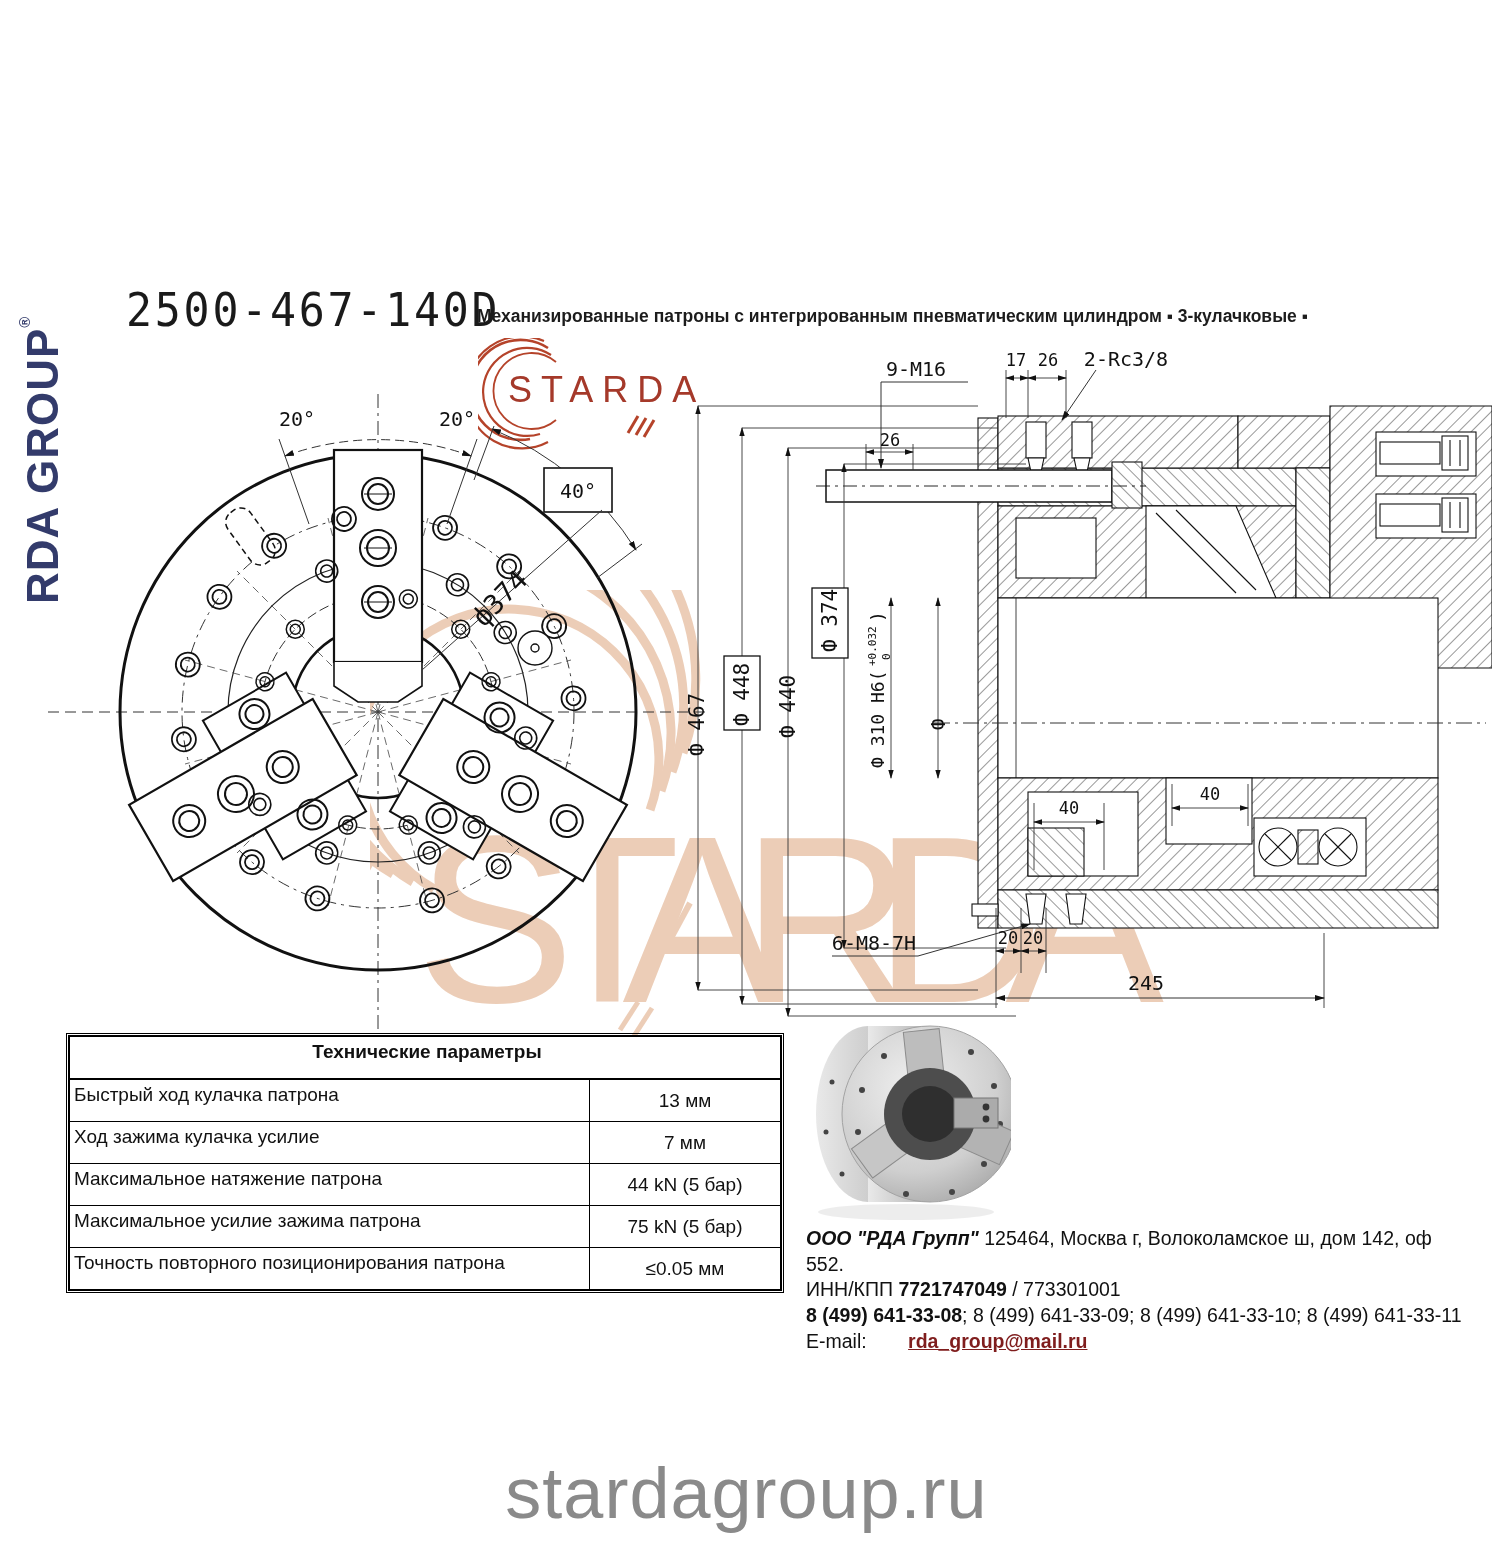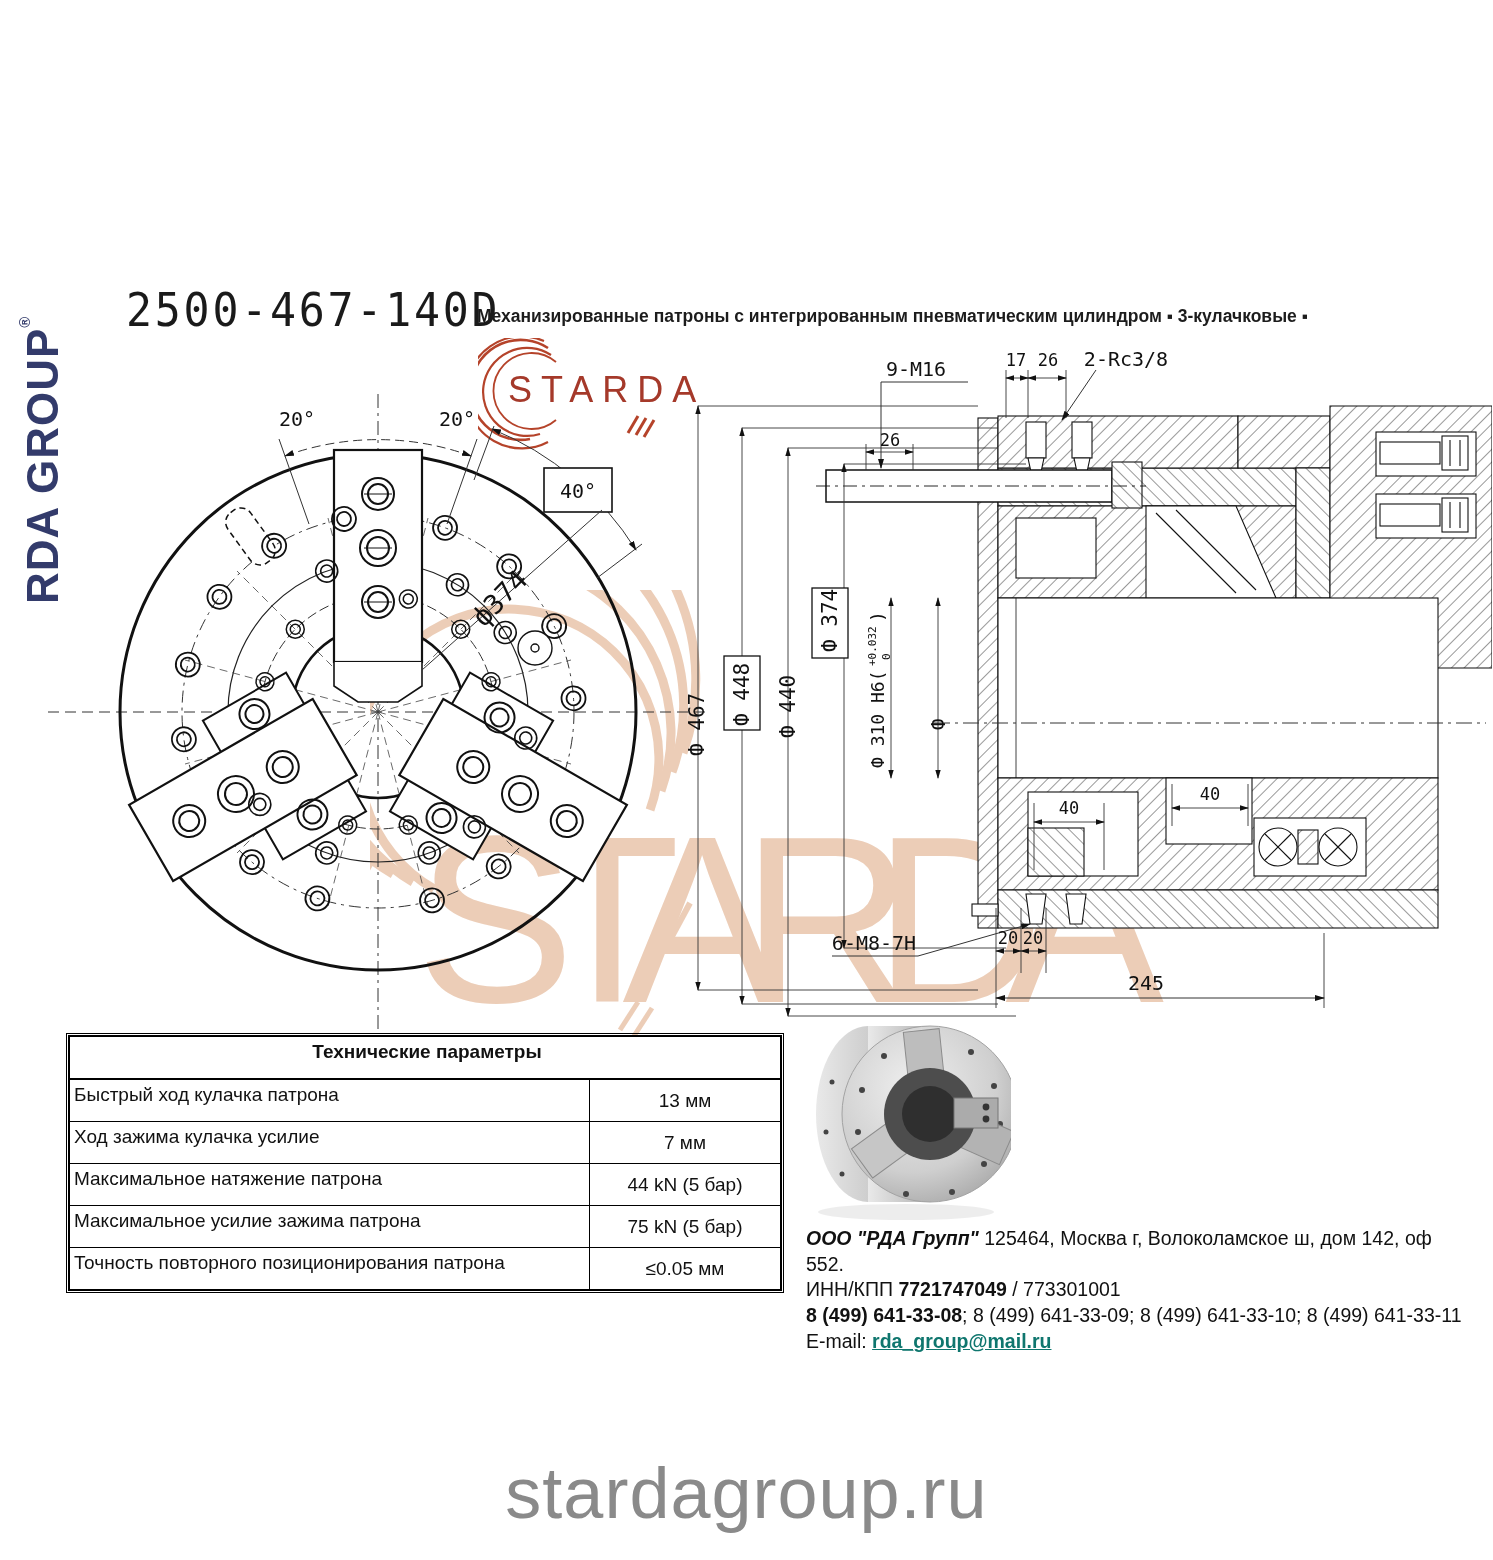--- a/index.html
+++ b/index.html
@@ -27,21 +27,21 @@
   .spec{position:absolute;left:68px;top:1035px;width:714px;border-collapse:collapse;}
   .spec th,.spec td{border:1px solid #000;font-size:19px;font-weight:400;
         height:30px;padding:0 0 11px 4px;white-space:nowrap;}
   .spec th{font-weight:700;text-align:center;border-bottom:2px solid #000;}
   .spec .val{text-align:center;width:190px;padding:0;}
   .spec{border:2px solid #000;outline:1px solid #000;outline-offset:1px;}
   
   .company{position:absolute;left:806px;top:1226px;width:660px;font-size:19.5px;line-height:1.32;color:#111;}
   .company .b{font-weight:700;text-align:center;}
   .company .bi{font-weight:700;font-style:italic;}
-  .company a{color:#0f766e;font-weight:700;}
+  .company a{color:#7f1d1d;font-weight:700;margin-left:36px;}
   
   .site{position:absolute;left:0;top:1452px;width:100%;text-align:center;font-size:72px;color:#8a8a8a;
         letter-spacing:1px;}
 </style>
 </head>
 <body>
 
 <div class="page">
 
   <div class="rda"><span>RDA GROUP</span><sup>®</sup></div>

